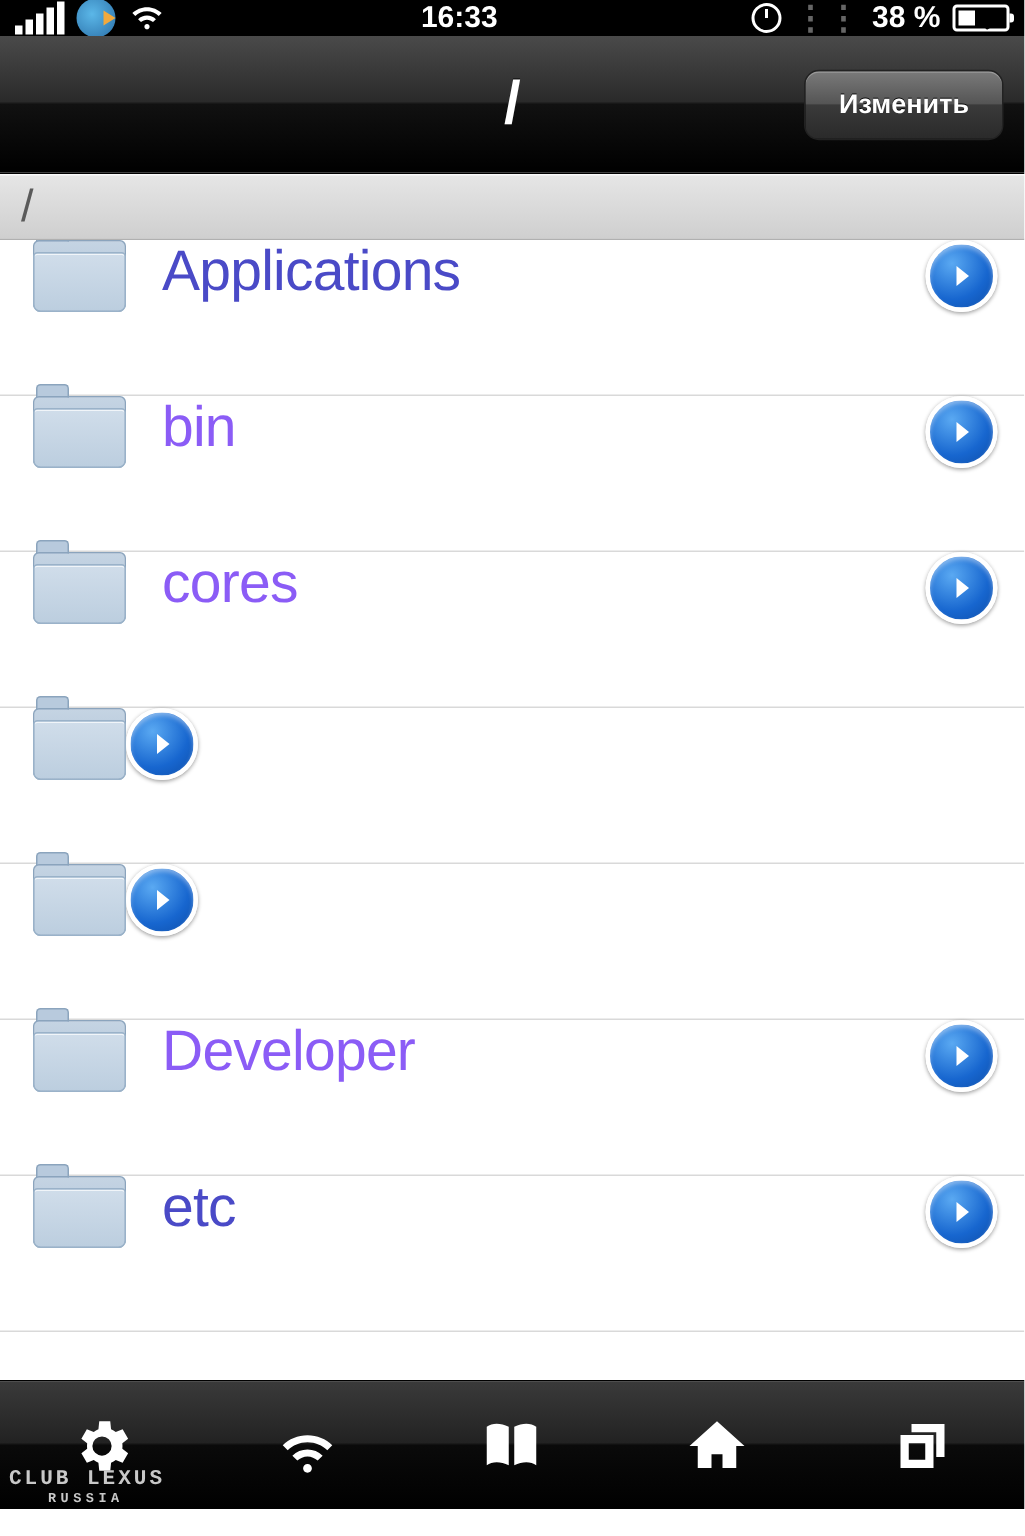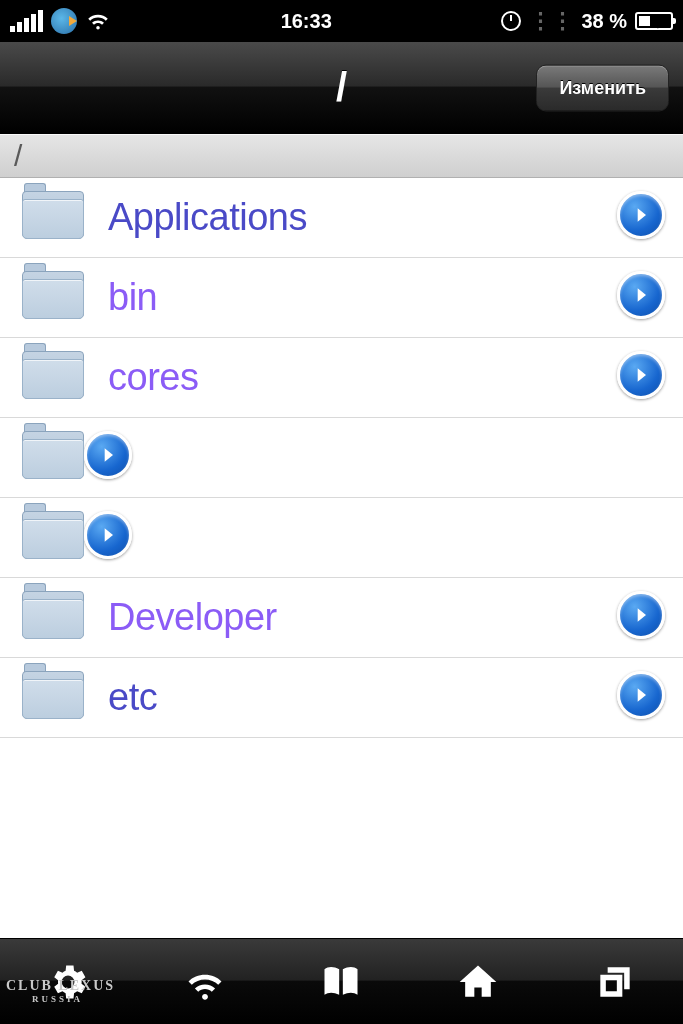--- a/index.html
+++ b/index.html
@@ -5,21 +5,21 @@
   * { margin: 0; padding: 0; box-sizing: border-box; }
   body {
     width: 683px;
     height: 1024px;
     font-family: -apple-system, "Helvetica Neue", Helvetica, Arial, sans-serif;
     background: #fff;
     overflow: hidden;
   }
   
   .status-bar {
-    height: 42px;
+    height: 24px;
     background: #000;
     display: flex;
     justify-content: space-between;
     align-items: center;
     padding: 0 10px;
     color: #fff;
     font-size: 20px;
     font-weight: bold;
   }
   .status-left, .status-right { display: flex; align-items: center; gap: 8px; }
@@ -75,23 +75,23 @@
     height: 44px;
     background: linear-gradient(to bottom, #e6e6e6, #cfcfcf);
     border-bottom: 1px solid #b0b0b0;
     display: flex; align-items: center; padding: 0 14px;
     color: #5a5a5a; font-size: 30px; font-weight: 300;
     box-shadow: inset 0 1px 0 rgba(255,255,255,.8);
   }
   
   .list { background: #fff; height: 760px; overflow: hidden; }
   .row {
-    height: 80px;
+    height: 104px;
     border-bottom: 1px solid #d9d9d9;
-    display: flex; align-items: flex-end;
+    display: flex; align-items: flex-start;
     padding: 0 18px 18px 22px;
   }
   .folder-icon {
     width: 62px; height: 48px; position: relative; flex-shrink: 0;
   }
   .folder-back{
     position:absolute; left:0; top:0; width:62px; height:48px;
     background: linear-gradient(to bottom, #c5d4e3, #a8bfd6);
     border:1px solid #8ba4bd; border-radius: 4px 4px 5px 5px;
   }
@@ -124,21 +124,21 @@
   .toolbar {
     height: 86px;
     background: linear-gradient(to bottom, #3a3a3a 0%, #222 48%, #0a0a0a 50%, #000 100%);
     display:flex; justify-content:space-around; align-items:center;
     border-top:1px solid #000;
   }
   .tool-btn { width: 64px; height: 64px; display:flex; align-items:center; justify-content:center; }
   .tool-btn svg { width: 44px; height: 44px; fill: #fff; }
   .watermark{
     position:absolute; left:6px; top:978px; color:#c8c8c8; letter-spacing:2px;
-    font-family: Liberation Serif, serif; font-weight:bold;
+    font-family: Liberation Mono, monospace; font-weight:bold;
   }
   .watermark .top{font-size:14px}
   .watermark .bot{font-size:9px; letter-spacing:3px; margin-left:26px; color:#c8c8c8}
 </style>
 </head>
 <body>
 
 <div class="status-bar">
   <div class="status-left">
     <div class="signal-bars">

